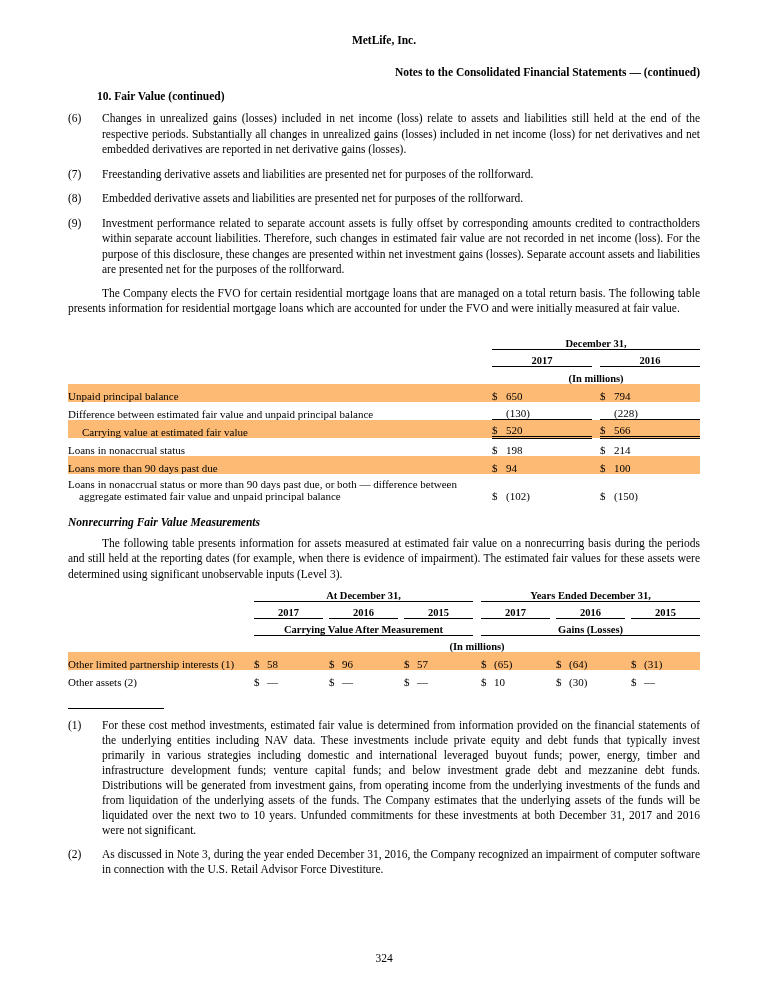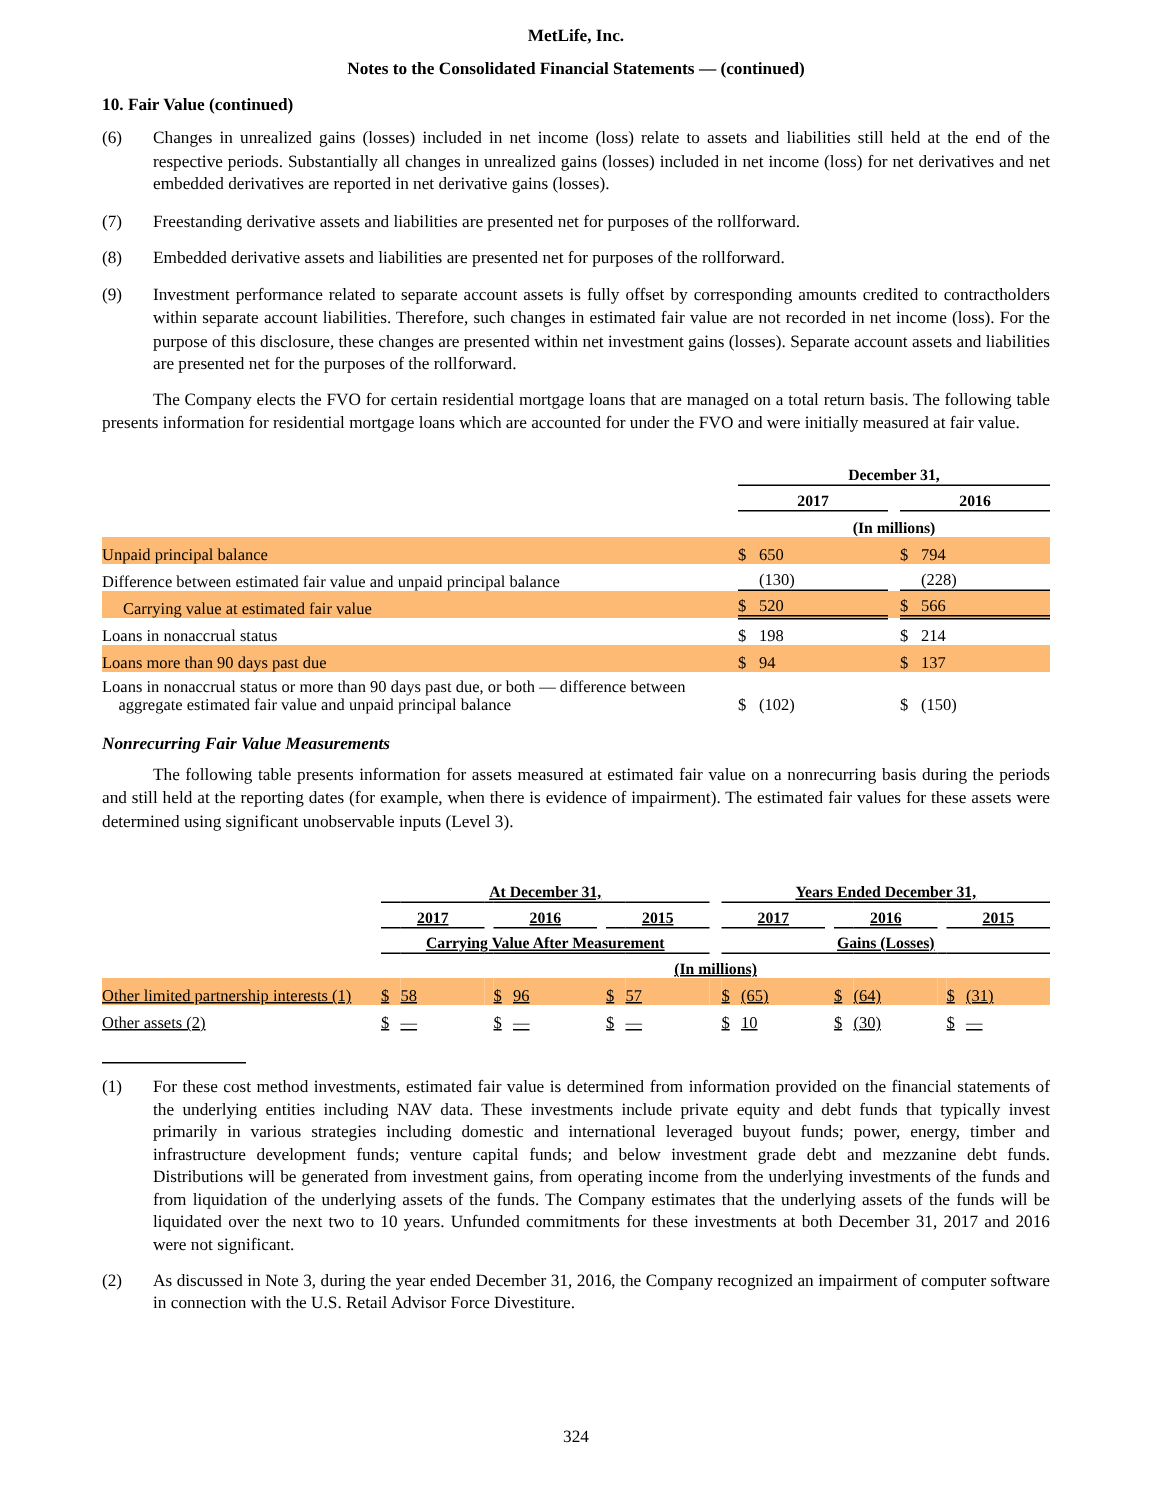--- a/index.html
+++ b/index.html
@@ -2,25 +2,25 @@
 <html><head>
 <meta charset="utf-8">
 <style>
   * { margin:0; padding:0; box-sizing:border-box; }
   html,body { background:#ffffff; }
   body {
     width:768px; height:993px; overflow:hidden;
     font-family:"Liberation Serif", serif;
     color:#000; font-size:11.5px;
   }
-  .page { position:relative; width:768px; height:993px; padding:18px 68px 24px 68px; }
+  .page { position:relative; width:768px; height:993px; padding:34px 68px 24px 68px; }
 
   .doc-company   { text-align:center; font-weight:bold; font-size:11.5px; }
-  .doc-title     { text-align:center; font-weight:bold; font-size:11.5px; margin-top:10px; }
-  .doc-section   { font-weight:bold; font-size:11.5px; margin-top:12px; }
+  .doc-title     { text-align:right; font-weight:bold; font-size:11.5px; margin-top:20px; }
+  .doc-section   { font-weight:bold; font-size:11.5px; margin-top:12px;margin-left:29px; }
 
   .fn-item { display:flex; margin-top:9px; line-height:15.5px; }
   .fn-num  { flex:none; width:34px; }
   .fn-text { flex:1; text-align:justify; }
 
   .sub-heading { font-weight:bold; font-style:italic; margin-top:14px; }
   .sub-heading.underlined { text-decoration:underline; margin-left:12px; }
   .para { margin-top:8px; text-align:justify; text-indent:34px; line-height:15.5px; }
 
   table { border-collapse:collapse; table-layout:fixed; width:632px; }
@@ -29,21 +29,21 @@
   .drow td { height:18px; }
   .ch  { text-align:center; font-weight:bold; font-size:10.5px; }
   .lbl { text-align:left; }
   .lbl-ind { padding-left:14px; }
   .sym { text-align:left; }
   .val { text-align:left; padding-right:3px; }
   .shade td { background:#fdba74; }
   .bb   { border-bottom:1px solid #000; }
   .bdbl { border-bottom:3px double #000; }
   .t1 { margin-top:16px; }
-  .t2 { margin-top:28px;text-decoration:underline; }
+  .t2 { margin-top:2px; }
   .cont { padding-left:11px; }
 
   .fn-divider { width:96px; border-top:1px solid #000; margin-top:20px; }
   .bfn .fn-text { line-height:15px; }
   .page-number { position:absolute; bottom:29px; left:0; right:0; text-align:center; font-size:11.5px; }
 </style>
 </head>
 <body>
 
 <div class="page">
@@ -128,21 +128,21 @@
       <td></td>
       <td class="sym">$</td>
       <td class="val">214</td>
     </tr>
     <tr class="drow shade">
       <td class="lbl">Loans more than 90 days past due</td>
       <td class="sym">$</td>
       <td class="val">94</td>
       <td></td>
       <td class="sym">$</td>
-      <td class="val">137</td>
+      <td class="val">100</td>
     </tr>
     <tr>
       <td class="lbl" style="padding-top:4px;">
         <span>Loans in nonaccrual status or more than 90 days past due, or both — difference between</span><br>
         <span class="cont">aggregate estimated fair value and unpaid principal balance</span>
       </td>
       <td class="sym">$</td>
       <td class="val">(102)</td>
       <td></td>
       <td class="sym">$</td>

